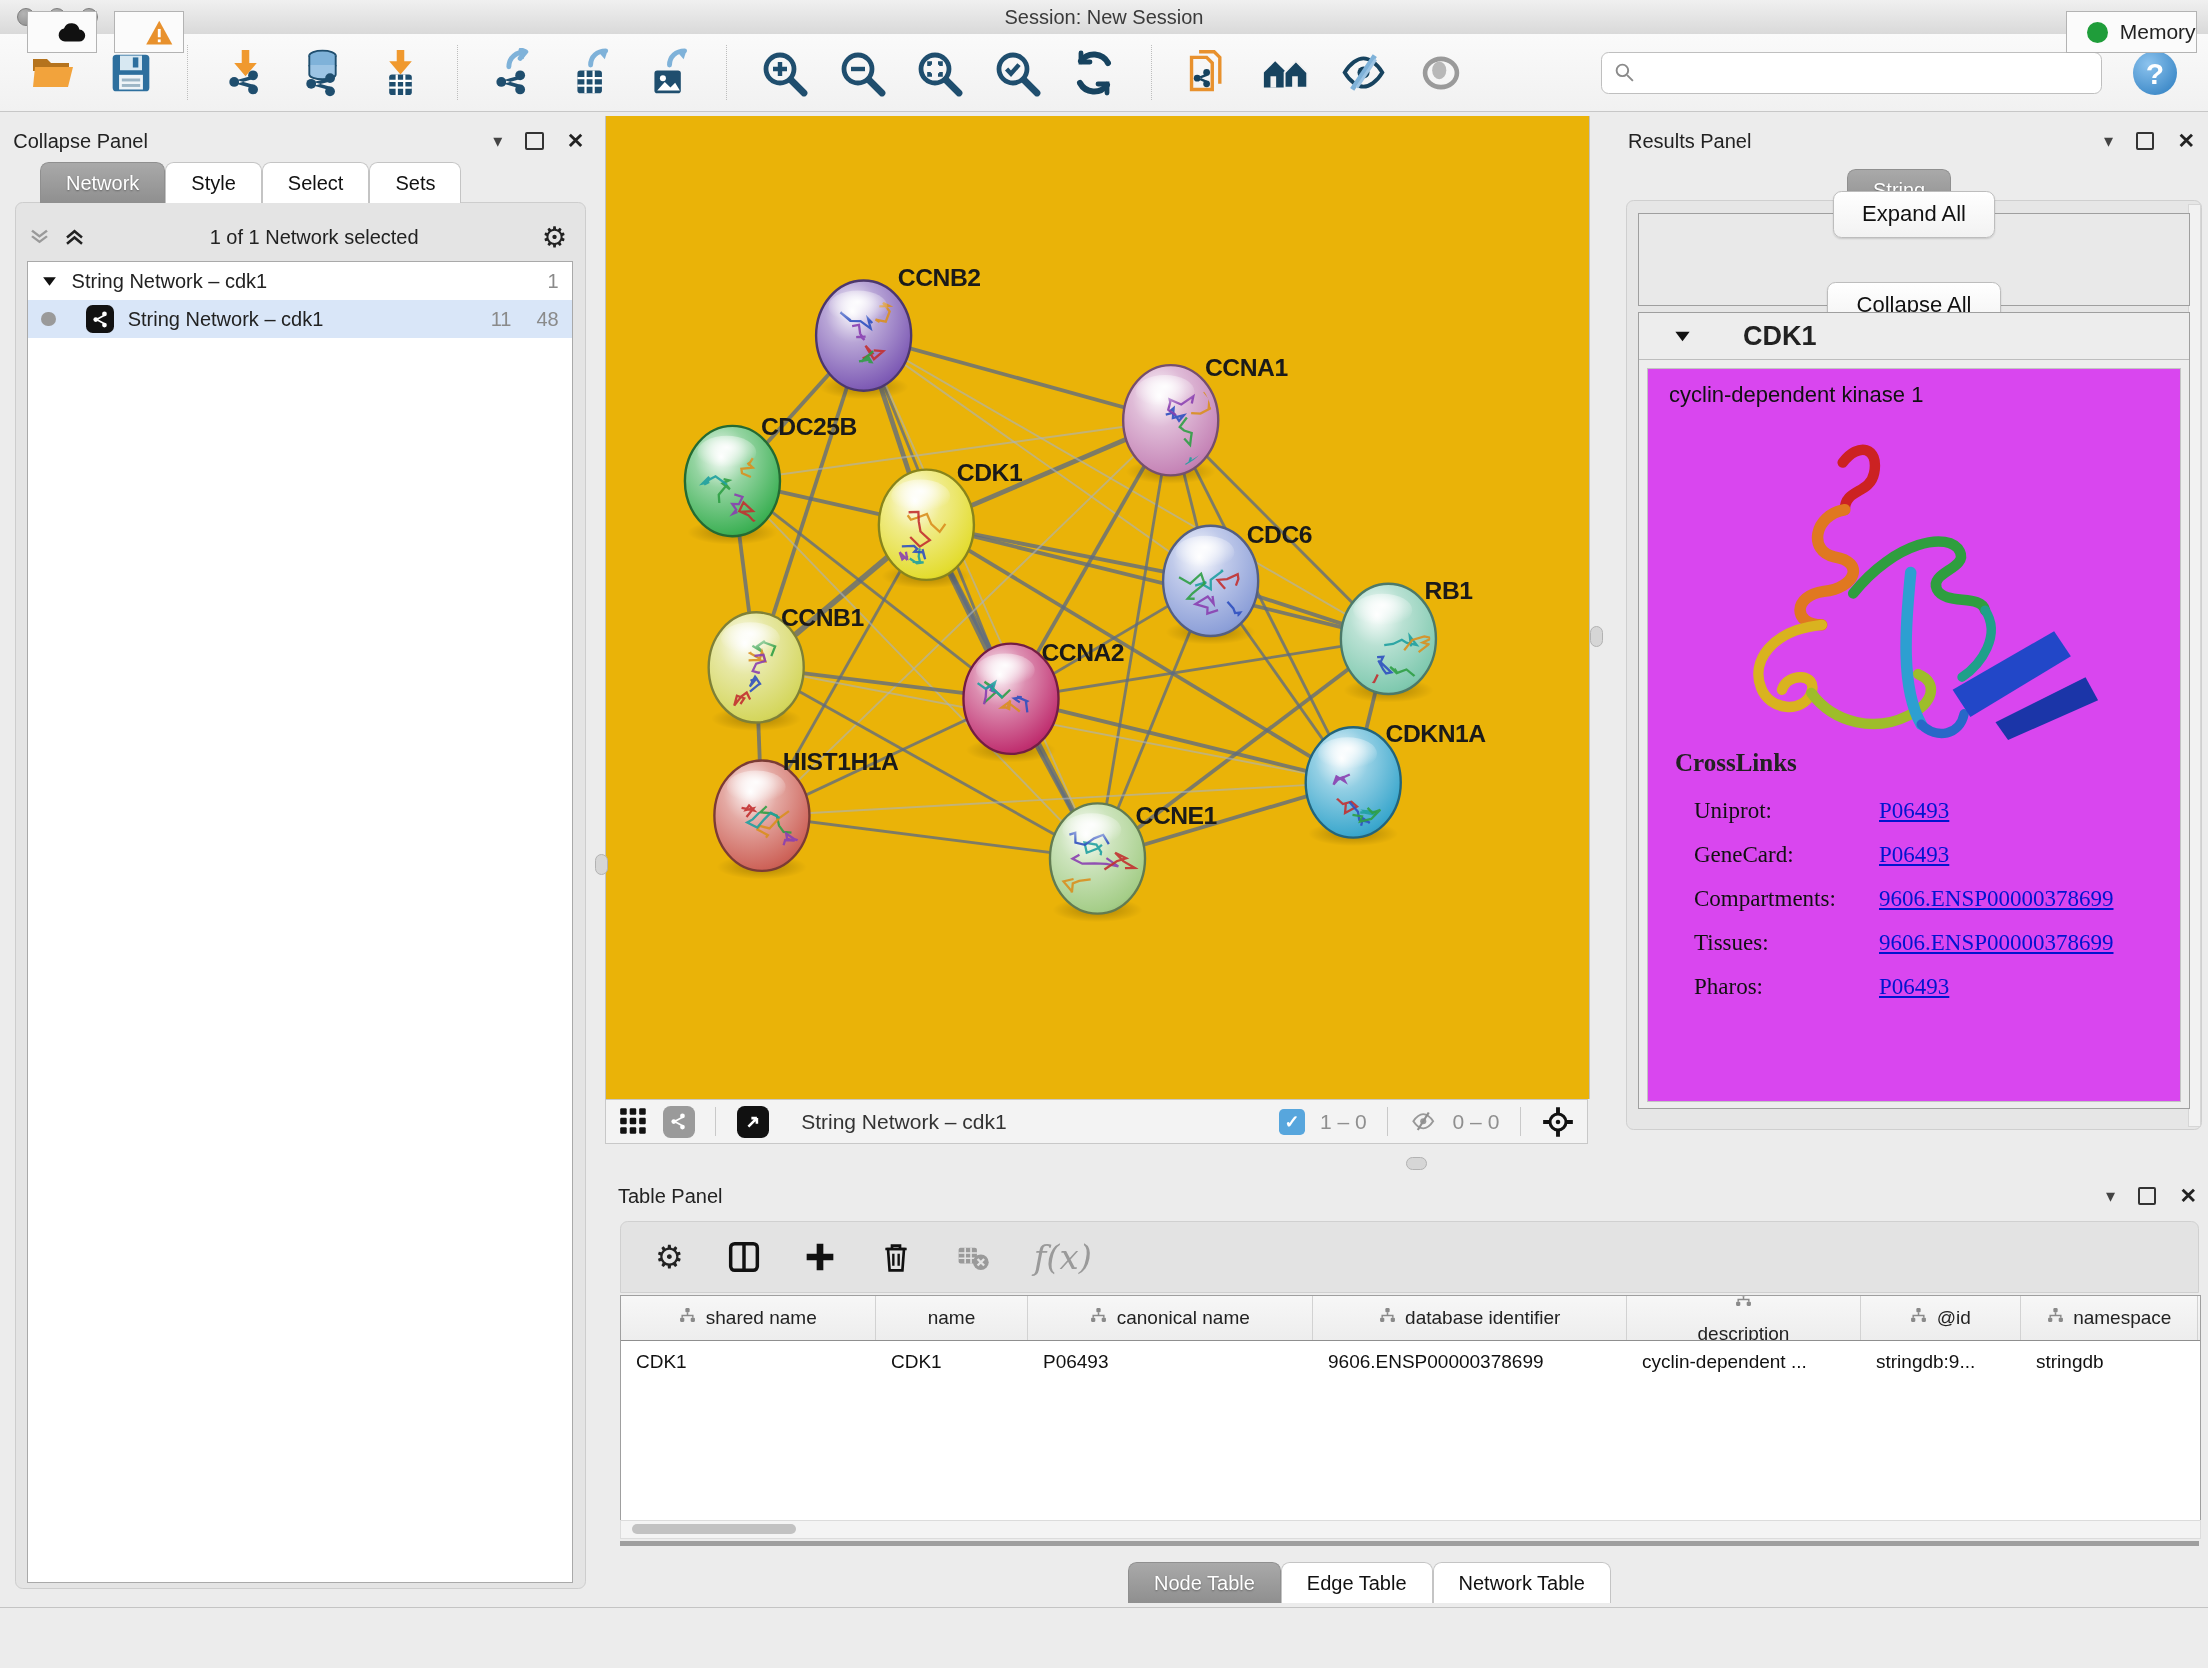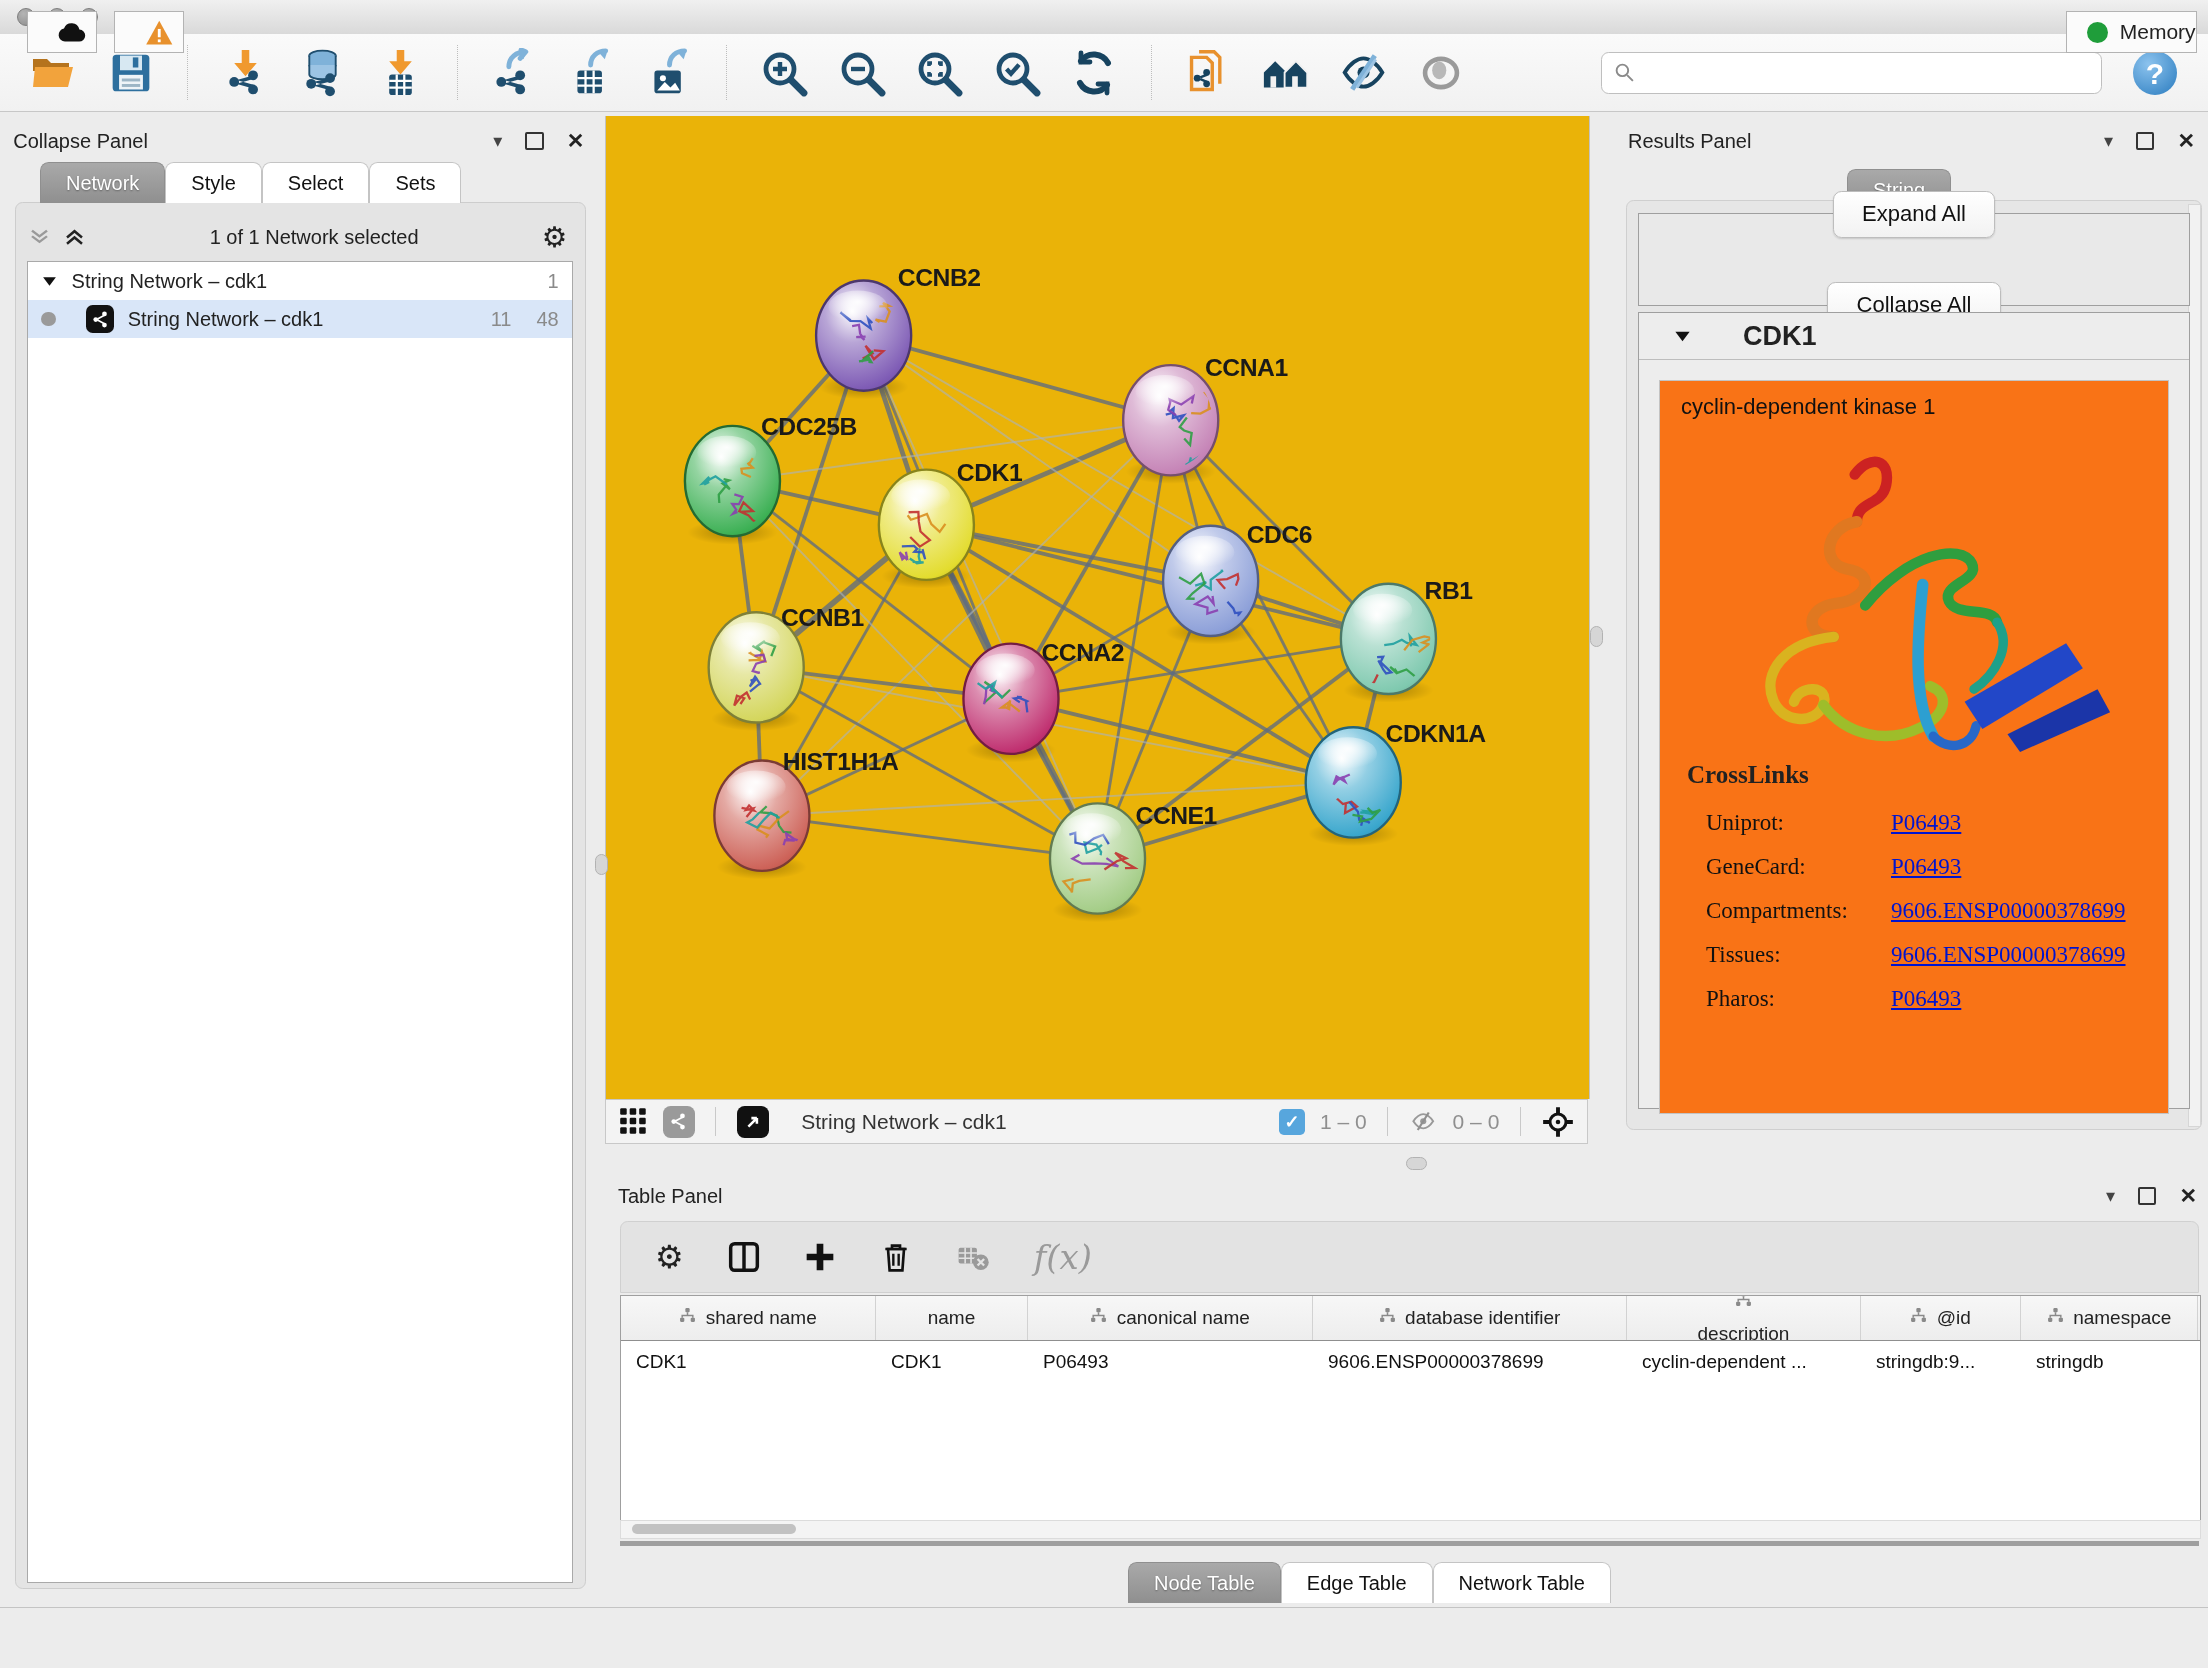--- a/index.html
+++ b/index.html
@@ -55,21 +55,21 @@
   .rp-tab{left:1847px;top:169px;}
   .rp-body{left:1626px;top:200px;width:574px;height:928px;background:#e6e6e6;border:1px solid #cfcfcf;border-radius:7.6px;}
   .rp-scroll{left:2188px;top:204px;width:11.4px;height:921px;background:#f2f2f2;border:1px solid #d6d6d6;}
   .rp-btnbox{left:1638px;top:213px;width:550px;height:91px;border:1px solid #9f9f9f;background:#e9e9e9;
              display:flex;align-items:center;justify-content:center;gap:44px;flex-direction:column;}
   .rbtn{background:linear-gradient(#ffffff,#f2f2f2);border:1px solid #bdbdbd;border-radius:8.6px;font-size:22px;
         padding:9.5px 28.5px;color:#111;box-shadow:0 1px 1.9px rgba(0,0,0,.15);}
   .rp-card{left:1638px;top:312px;width:550px;height:795px;border:1px solid #9f9f9f;background:#ededed;}
   .rp-cardhead{height:46px;display:flex;align-items:center;gap:51px;padding:0 34px;border-bottom:1px solid #bdbdbd;
                font-size:27px;font-weight:bold;}
-  .rp-cardbody{margin:20px;height:732px;border:1px solid #c3c3c3;background:#f97316;position:relative;text-decoration:underline;}
+  .rp-cardbody{margin:8px;height:732px;border:1px solid #c3c3c3;background:#d946ef;position:relative;text-decoration:underline;}
   .rp-desc{position:absolute;left:21px;top:13.3px;font-size:22px;color:#111;}
   .xl-title{position:absolute;left:27px;top:380px;font-family:"Liberation Serif",serif;font-weight:bold;font-size:25px;}
   .xrows{position:absolute;left:46px;top:420px;width:476px;}
   .xrow{display:flex;height:44px;align-items:center;font-family:"Liberation Serif",serif;font-size:23px;}
   .xrow .xlabel{width:185px;color:#111;}
   .xrow a{color:#0014cf;text-decoration:underline;}
   
   .tp-head{left:618px;top:1177px;width:1579px;height:38px;}
   .tp-toolbar{left:620px;top:1221px;width:1579px;height:72px;background:#e3e3e3;border:1px solid #d0d0d0;
               border-radius:7.6px 7.6px 0 0;display:flex;align-items:center;gap:44px;padding:0 34px;box-sizing:border-box;}
@@ -94,20 +94,21 @@
 </style>
 </head>
 <body>
 
 <div class="abs titlebar">
   <div class="lights">
     <span class="light"></span>
     <span class="light"></span>
     <span class="light"></span>
   </div>
+  <div class="wintitle">Session: New Session</div>
 </div>
 
 <div class="abs toolbar">
   <span class="tbtn">
     <svg width="48" height="48" viewBox="0 0 24 24">
         <path d="M2 5h7l2 2h9v4H2z" fill="#b5731d"></path>
         <path d="M3 9h19l-2.5 10H2z" fill="#f2a33c"></path>
       </svg>
   </span>
   <span class="tbtn">

